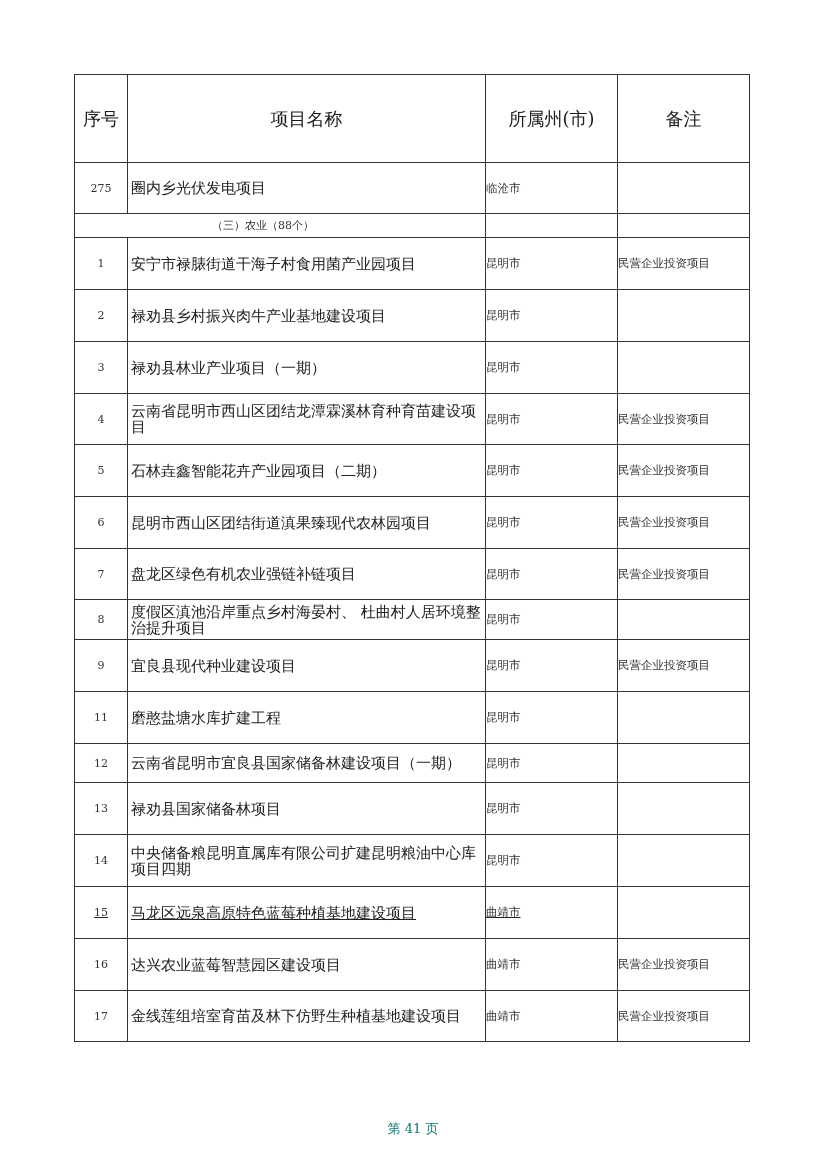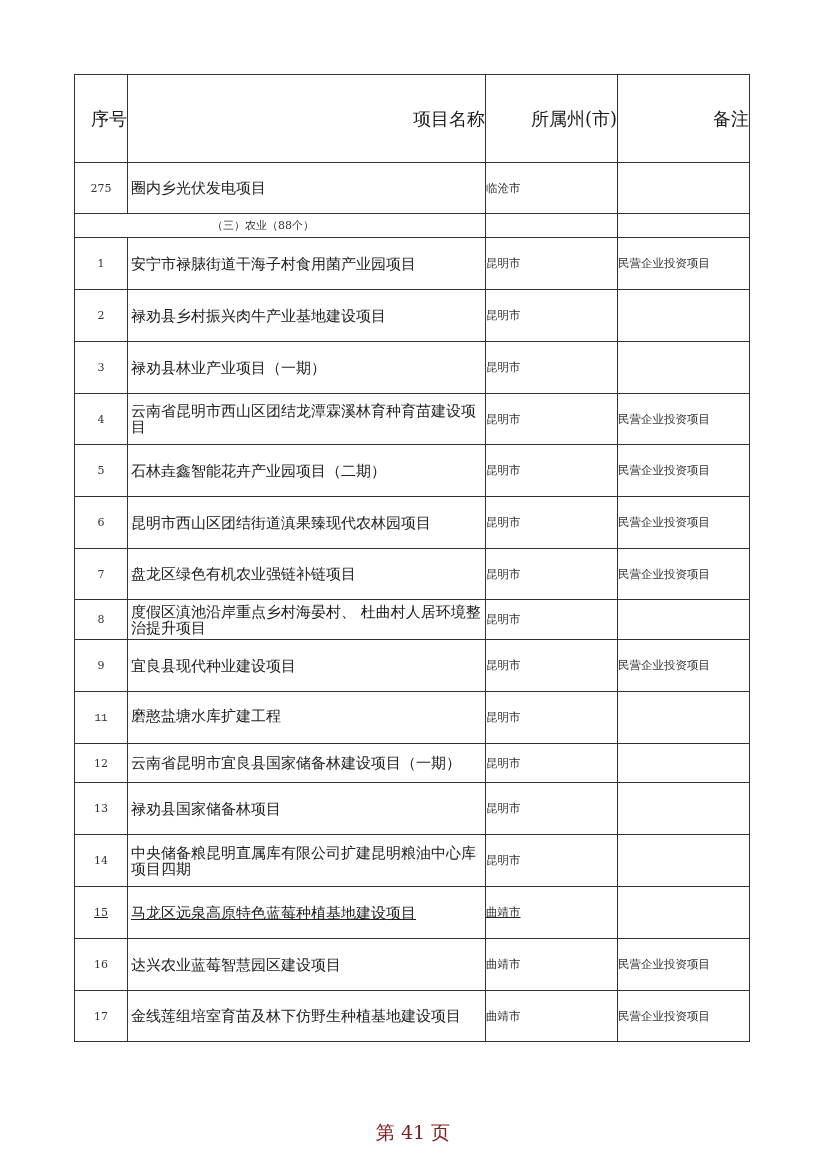--- a/index.html
+++ b/index.html
@@ -30,21 +30,21 @@
       font-weight: normal;
     }
     .col-no { width: 53px; }
     .col-name { width: 358px; }
     .col-region { width: 132px; }
     .col-note { width: 132px; }
 
     .hdr th {
       height: 87px;
       font-size: 18px;
-      text-align: right;
+      text-align: center;
       color: #1a1a1a;
     }
     .cell-no {
       text-align: center;
       font-size: 11px;
       color: #333;
     }
     .cell-name {
       text-align: left;
       font-size: 15px;
@@ -68,22 +68,22 @@
     .sec-label {
       text-align: center;
       padding-right: 60px !important;
     }
     .footer {
       position: absolute;
       top: 1120px;
       left: 0;
       width: 826px;
       text-align: center;
-      font-size: 19px;
-      color: #7f1d1d;
+      font-size: 13px;
+      color: #0f766e;
     }
   </style>
 </head>
 <body>
 
 <table class="page-table">
   <colgroup>
     <col class="col-no">
     <col class="col-name">
     <col class="col-region">
@@ -156,21 +156,21 @@
         <td class="cell-name">度假区滇池沿岸重点乡村海晏村、 杜曲村人居环境整治提升项目</td>
         <td class="cell-region">昆明市</td>
         <td class="cell-note"></td>
       </tr>
       <tr style="height: 52px;">
         <td class="cell-no">9</td>
         <td class="cell-name">宜良县现代种业建设项目</td>
         <td class="cell-region">昆明市</td>
         <td class="cell-note">民营企业投资项目</td>
       </tr>
-      <tr style="height: 52px; font-family: Liberation Mono, monospace;">
+      <tr style="height: 52px;">
         <td class="cell-no">11</td>
         <td class="cell-name">磨憨盐塘水库扩建工程</td>
         <td class="cell-region">昆明市</td>
         <td class="cell-note"></td>
       </tr>
       <tr style="height: 39px; padding-left: 28px;">
         <td class="cell-no">12</td>
         <td class="cell-name">云南省昆明市宜良县国家储备林建设项目（一期）</td>
         <td class="cell-region">昆明市</td>
         <td class="cell-note"></td>

